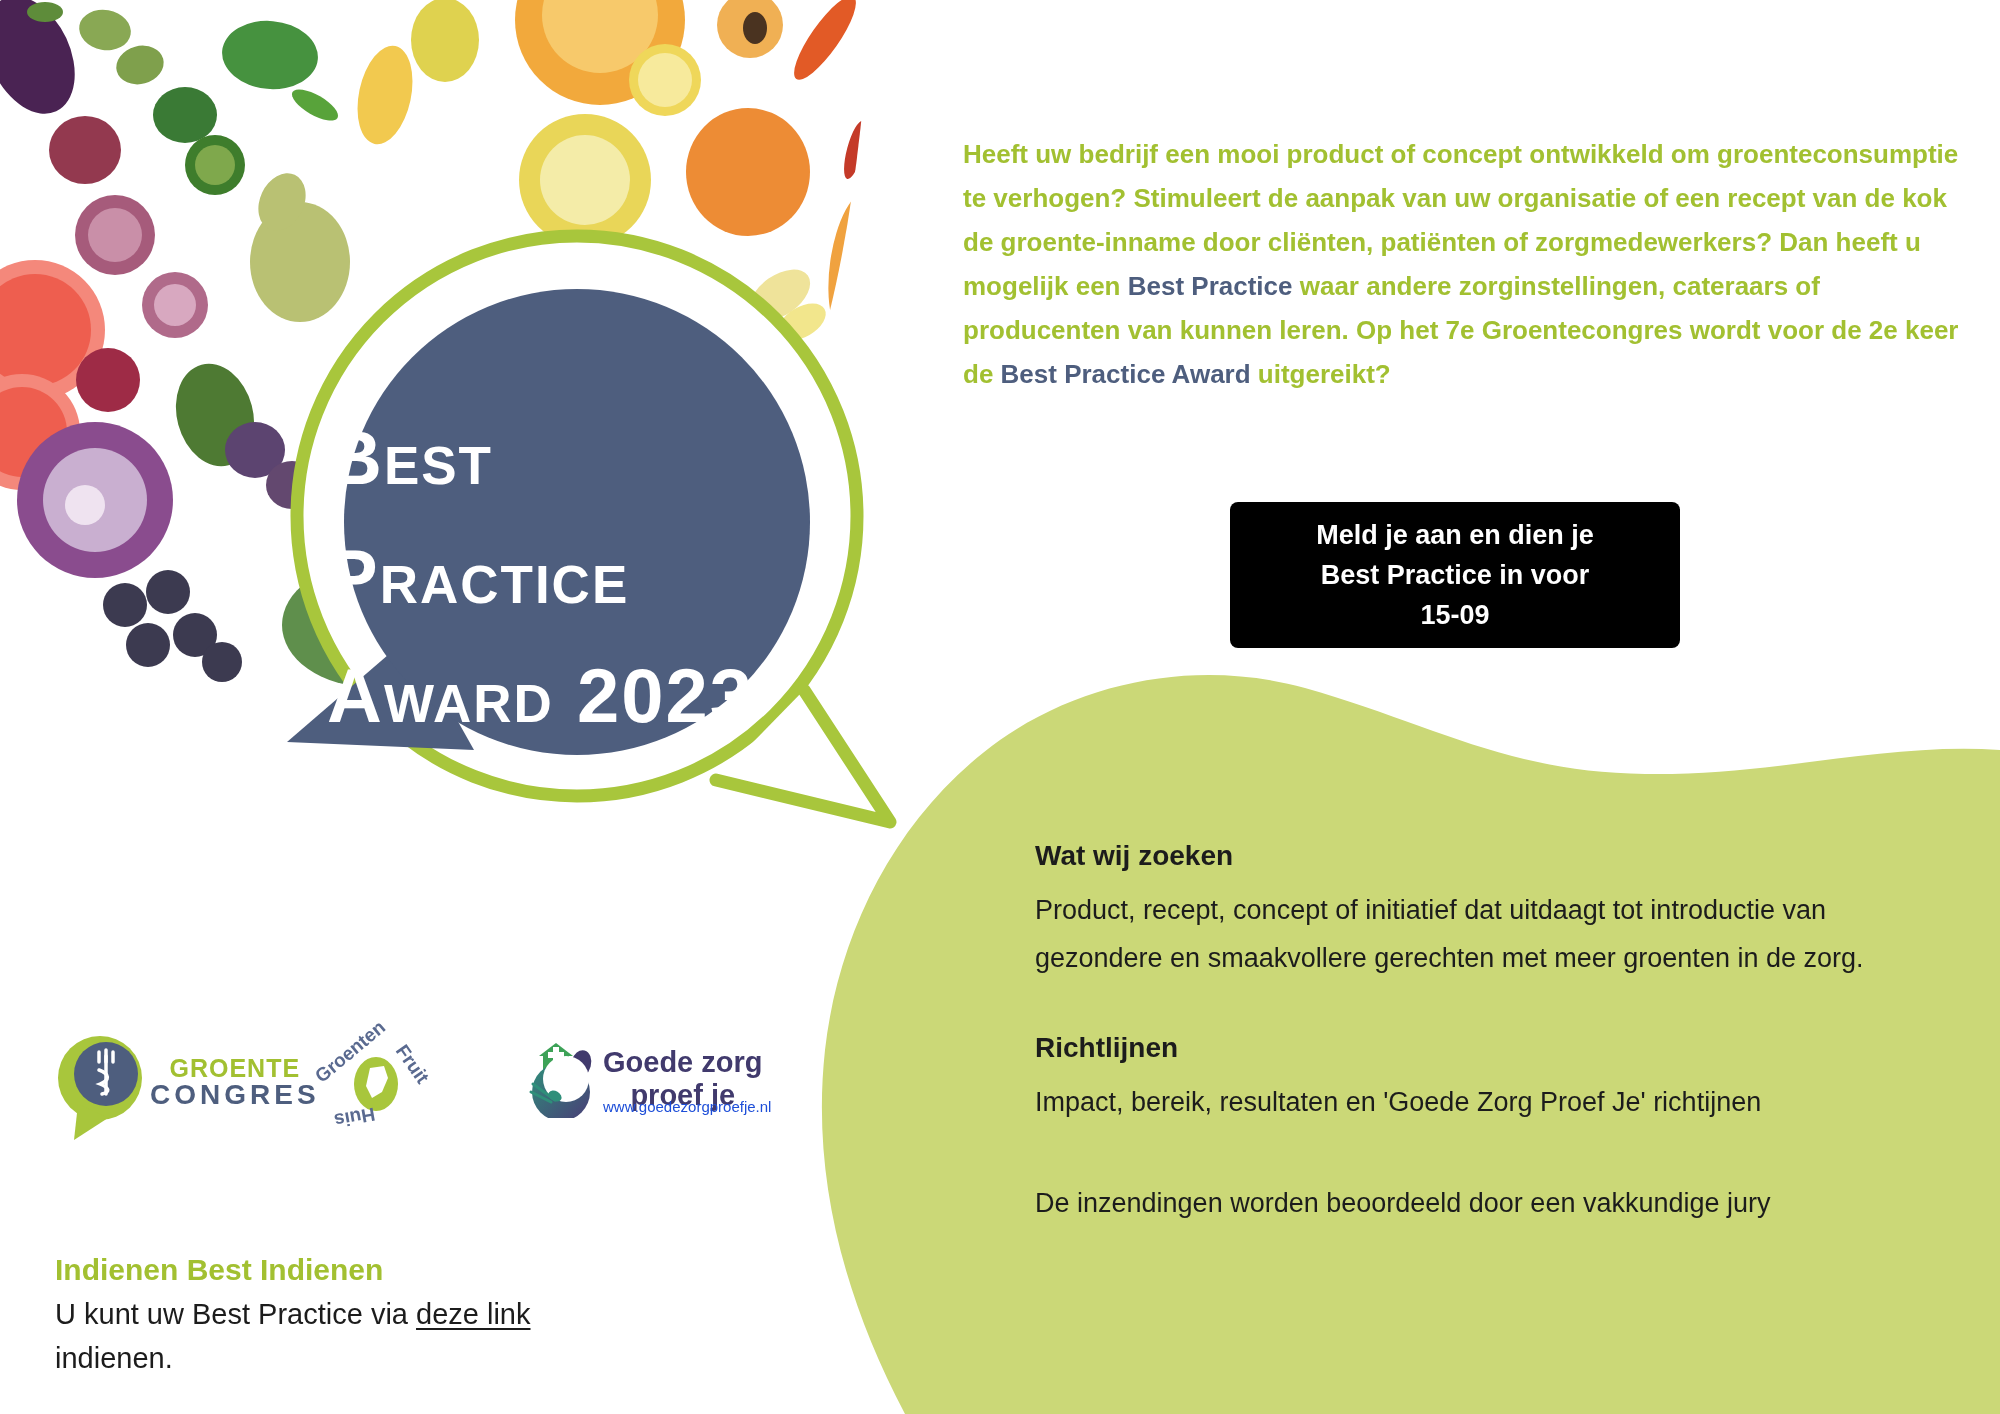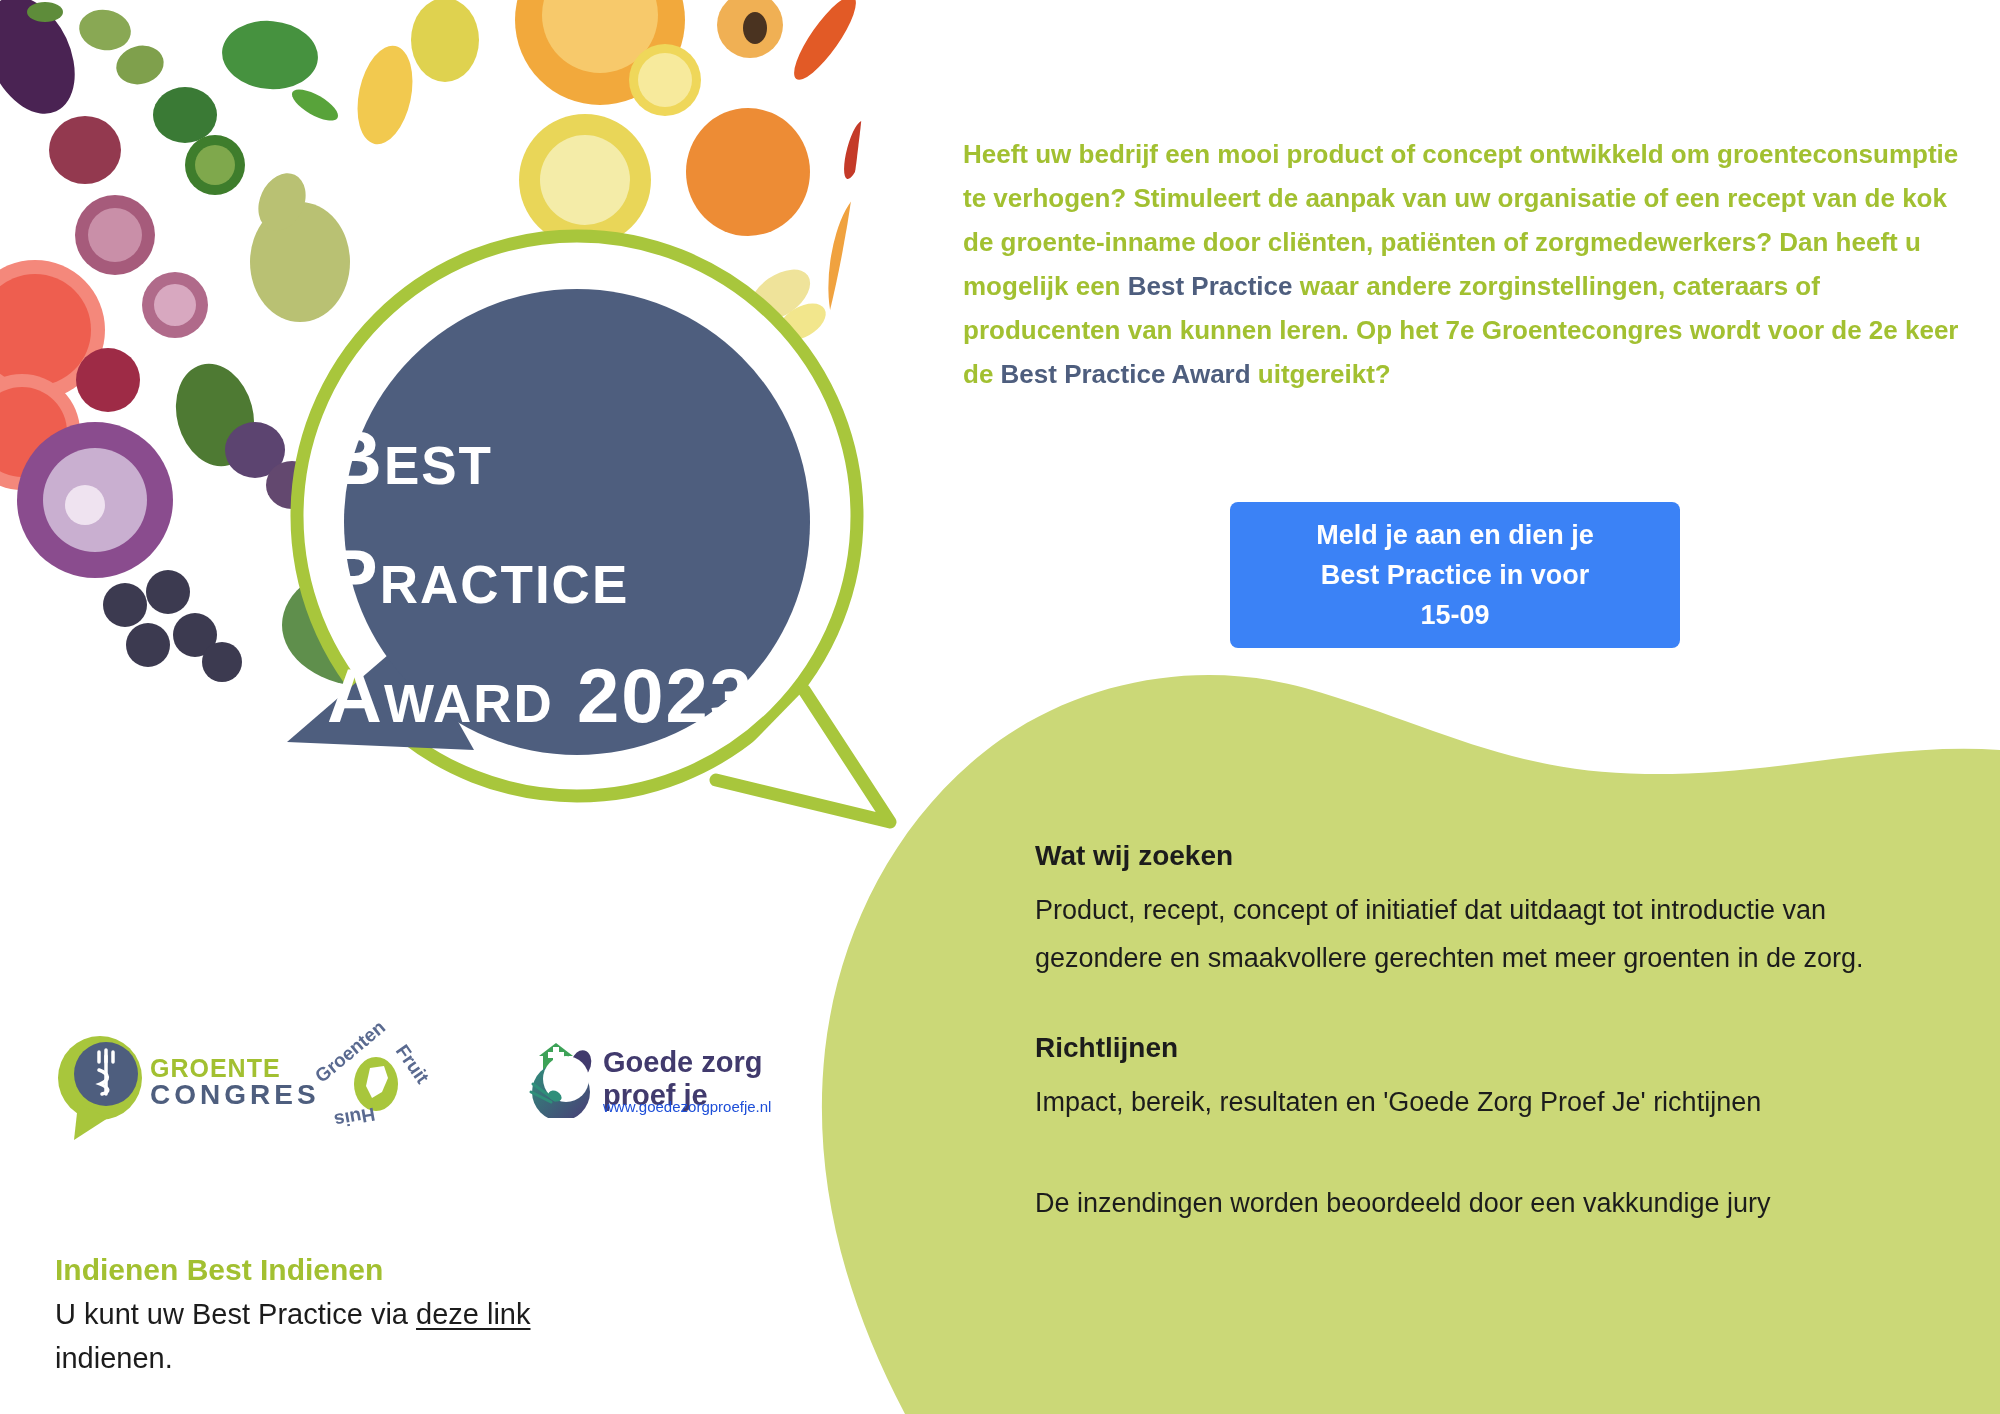--- a/index.html
+++ b/index.html
@@ -17,34 +17,34 @@
     color:#ffffff;font-size:76px;line-height:119px;font-weight:700;
     font-variant:small-caps;letter-spacing:2px;text-align:left;white-space:pre-line;}
 
   
   .intro{position:absolute;left:963px;top:132px;width:1000px;margin:0;
     color:#A2C031;font-size:26px;font-weight:700;line-height:44px;}
   .intro .slate{color:#4E5E7E;}
 
   
   .cta{position:absolute;left:1230px;top:502px;width:450px;height:146px;
-    background:#3b82f6;border-radius:8px;color:#ffffff;font-size:27px;font-weight:700;
+    background:#000000;border-radius:8px;color:#ffffff;font-size:27px;font-weight:700;
     line-height:40px;text-align:center;display:flex;align-items:center;justify-content:center;
     white-space:pre-line;cursor:pointer;}
 
   
   .blob-sec{position:absolute;left:1035px;width:960px;color:#1C1C1C;}
   .blob-sec h3{margin:0 0 6px 0;font-size:28px;font-weight:700;line-height:48px;}
   .blob-sec p{margin:0;font-size:27px;font-weight:400;line-height:48px;white-space:pre-line;}
   #sec-wat{top:832px;}
   #sec-richtlijnen{top:1024px;}
   #sec-jury{top:1179px;}
 
   
-  .logo{position:absolute;}
+  .logo{position:absolute;text-align:center;}
   .logo-gc{left:48px;top:1032px;width:420px;height:130px;}
   .gc-text{position:absolute;left:102px;top:22px;}
   .gc-line1{display:block;color:#A2C031;font-size:25px;font-weight:700;letter-spacing:1px;line-height:28px;}
   .gc-line2{display:block;color:#4E5E7E;font-size:28px;font-weight:700;letter-spacing:4px;line-height:26px;}
   .logo-gfh{left:312px;top:1020px;width:130px;height:125px;}
   .gfh-word{position:absolute;color:#5A6A90;font-size:19px;font-weight:700;white-space:nowrap;}
   .gfh-groenten{left:6px;top:48px;transform:rotate(-40deg);transform-origin:left center;}
   .gfh-fruit{left:88px;top:16px;transform:rotate(55deg);transform-origin:left center;}
   .gfh-huis{left:22px;top:86px;transform:rotate(170deg);transform-origin:center;}
   .logo-gz{left:525px;top:1038px;width:290px;height:110px;}

